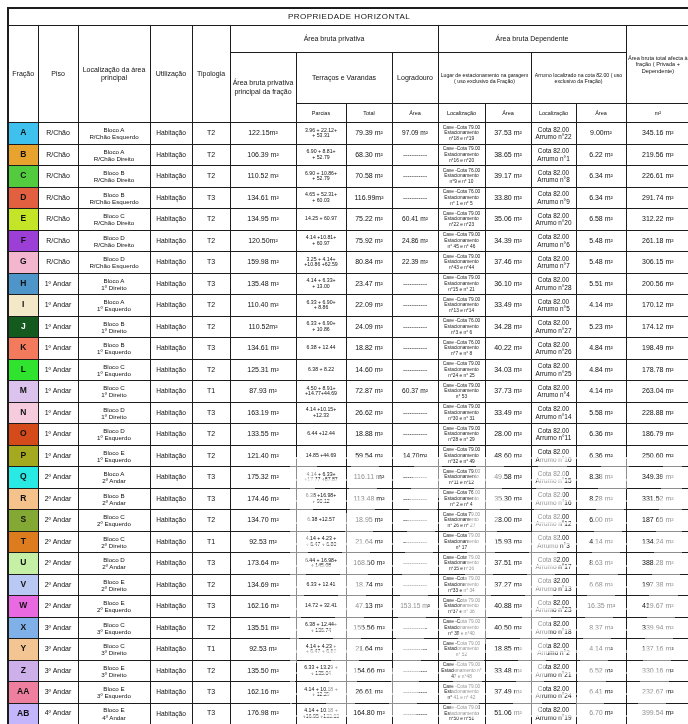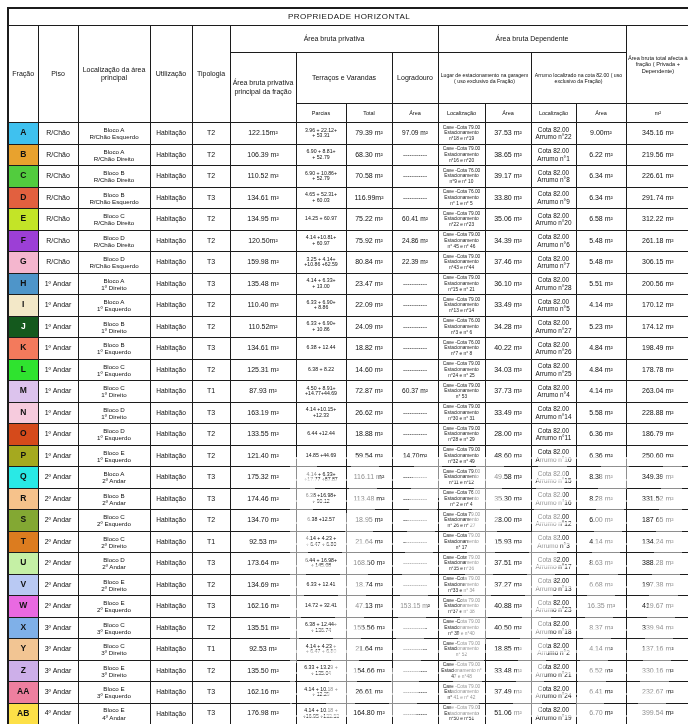--- a/index.html
+++ b/index.html
@@ -640,21 +640,21 @@
           <td class="c9">Cave -Cota 79.00
 Estacionamento
 n° 41 e n° 42</td>
           <td class="c10">37.49 m²</td>
           <td class="c11">Cota 82.00
 Arrumo n°24</td>
           <td class="c12">6.41 m²</td>
           <td class="c13">232.67 m²</td>
         </tr>
         <tr>
-          <td class="c0" style="background: #fde047;">AB</td>
+          <td class="c0" style="background: #c4b5fd;">AB</td>
           <td class="c1">4º Andar</td>
           <td class="c2">Bloco E
 4º Andar</td>
           <td class="c3">Habitação</td>
           <td class="c4">T3</td>
           <td class="c5">176.98 m²</td>
           <td class="c6">4.14 + 10.18 +
 +16.95 +133.53</td>
           <td class="c7">164.80 m²</td>
           <td class="c8">-----------</td>

